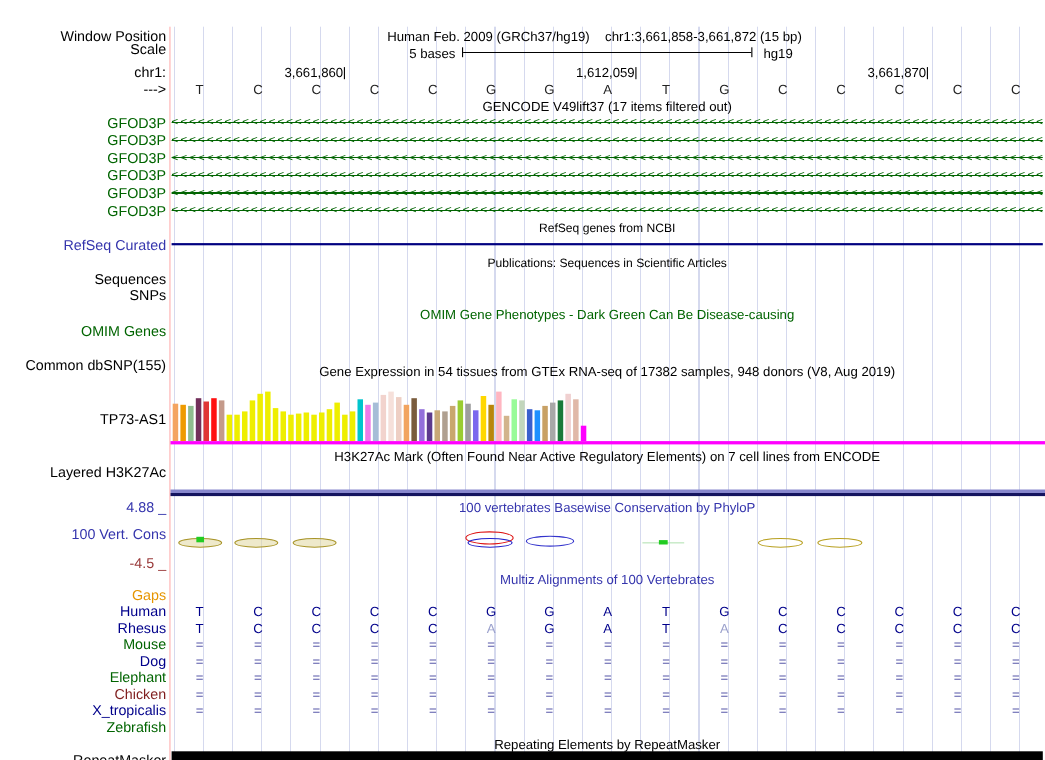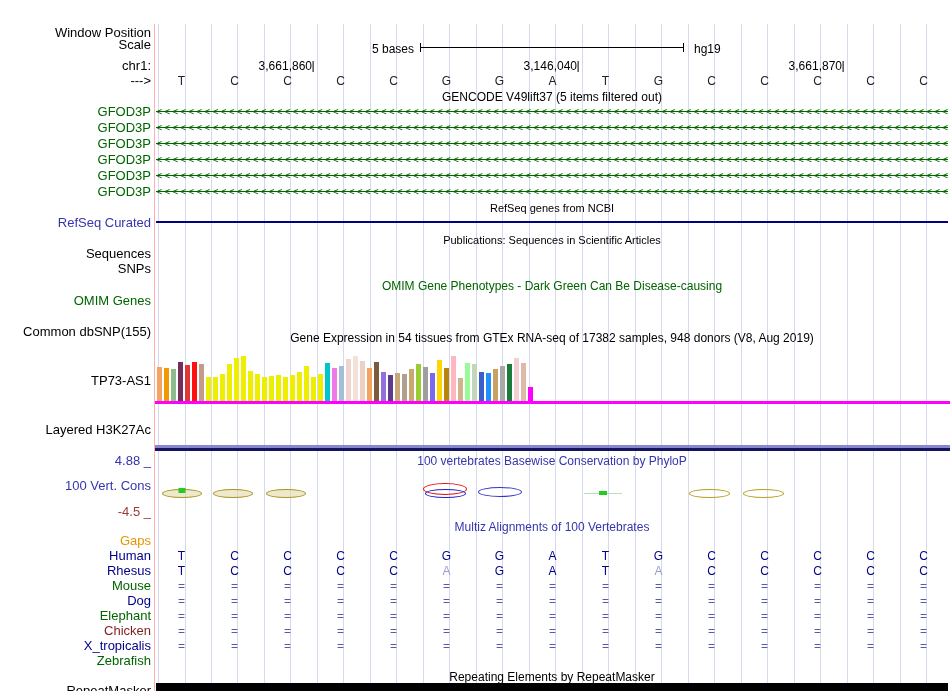--- a/index.html
+++ b/index.html
@@ -55,48 +55,51 @@
 
 <div id="browser">
   <div id="grid"></div>
   <div id="left-border"></div>
 
   <div class="lbl" style="top:2px">Window Position</div>
   <div class="lbl" style="top:14px">Scale</div>
   <div class="lbl" style="top:35px">chr1:</div>
   <div class="lbl" style="top:50px">---&gt;</div>
 
+  <div class="hdr">
+    <span>Human Feb. 2009 (GRCh37/hg19)</span><span>chr1:3,661,858-3,661,872 (15 bp)</span>
+  </div>
   <div id="scale-text">5 bases</div>
   <div id="scale-bar"></div>
   <div id="scale-db">hg19</div>
 
   <div id="ruler">
       <div class="ruler-tick" style="left: 314px;"><span>3,661,860</span><span class="tick"></span></div>
-      <div class="ruler-tick" style="left: 579px;"><span>3,146,040</span><span class="tick"></span></div>
+      <div class="ruler-tick" style="left: 579px;"><span>1,612,059</span><span class="tick"></span></div>
       <div class="ruler-tick" style="left: 844px;"><span>3,661,870</span><span class="tick"></span></div>
     </div>
   <div id="seq-row">
       <div class="base" style="left: 26.5px;">T</div>
       <div class="base" style="left: 79.5px;">C</div>
       <div class="base" style="left: 132.5px;">C</div>
       <div class="base" style="left: 185.5px;">C</div>
       <div class="base" style="left: 238.5px;">C</div>
       <div class="base" style="left: 291.5px;">G</div>
       <div class="base" style="left: 344.5px;">G</div>
       <div class="base" style="left: 397.5px;">A</div>
       <div class="base" style="left: 450.5px;">T</div>
       <div class="base" style="left: 503.5px;">G</div>
       <div class="base" style="left: 556.5px;">C</div>
       <div class="base" style="left: 609.5px;">C</div>
       <div class="base" style="left: 662.5px;">C</div>
       <div class="base" style="left: 715.5px;">C</div>
       <div class="base" style="left: 768.5px;">C</div>
     </div>
 
-  <div class="title" style="top:67px">GENCODE V49lift37 (5 items filtered out)</div>
+  <div class="title" style="top:67px">GENCODE V49lift37 (17 items filtered out)</div>
   <div id="gencode">
       <div class="gene-row" style="top: 82px;">&lt;&lt;&lt;&lt;&lt;&lt;&lt;&lt;&lt;&lt;&lt;&lt;&lt;&lt;&lt;&lt;&lt;&lt;&lt;&lt;&lt;&lt;&lt;&lt;&lt;&lt;&lt;&lt;&lt;&lt;&lt;&lt;&lt;&lt;&lt;&lt;&lt;&lt;&lt;&lt;&lt;&lt;&lt;&lt;&lt;&lt;&lt;&lt;&lt;&lt;&lt;&lt;&lt;&lt;&lt;&lt;&lt;&lt;&lt;&lt;&lt;&lt;&lt;&lt;&lt;&lt;&lt;&lt;&lt;&lt;&lt;&lt;&lt;&lt;&lt;&lt;&lt;&lt;&lt;&lt;&lt;&lt;&lt;&lt;&lt;&lt;&lt;&lt;&lt;&lt;&lt;&lt;&lt;&lt;&lt;&lt;&lt;&lt;&lt;&lt;&lt;&lt;&lt;&lt;&lt;&lt;&lt;&lt;&lt;&lt;</div>
       <div class="gene-row" style="top: 98px;">&lt;&lt;&lt;&lt;&lt;&lt;&lt;&lt;&lt;&lt;&lt;&lt;&lt;&lt;&lt;&lt;&lt;&lt;&lt;&lt;&lt;&lt;&lt;&lt;&lt;&lt;&lt;&lt;&lt;&lt;&lt;&lt;&lt;&lt;&lt;&lt;&lt;&lt;&lt;&lt;&lt;&lt;&lt;&lt;&lt;&lt;&lt;&lt;&lt;&lt;&lt;&lt;&lt;&lt;&lt;&lt;&lt;&lt;&lt;&lt;&lt;&lt;&lt;&lt;&lt;&lt;&lt;&lt;&lt;&lt;&lt;&lt;&lt;&lt;&lt;&lt;&lt;&lt;&lt;&lt;&lt;&lt;&lt;&lt;&lt;&lt;&lt;&lt;&lt;&lt;&lt;&lt;&lt;&lt;&lt;&lt;&lt;&lt;&lt;&lt;&lt;&lt;&lt;&lt;&lt;&lt;&lt;&lt;&lt;&lt;</div>
       <div class="gene-row" style="top: 114px;">&lt;&lt;&lt;&lt;&lt;&lt;&lt;&lt;&lt;&lt;&lt;&lt;&lt;&lt;&lt;&lt;&lt;&lt;&lt;&lt;&lt;&lt;&lt;&lt;&lt;&lt;&lt;&lt;&lt;&lt;&lt;&lt;&lt;&lt;&lt;&lt;&lt;&lt;&lt;&lt;&lt;&lt;&lt;&lt;&lt;&lt;&lt;&lt;&lt;&lt;&lt;&lt;&lt;&lt;&lt;&lt;&lt;&lt;&lt;&lt;&lt;&lt;&lt;&lt;&lt;&lt;&lt;&lt;&lt;&lt;&lt;&lt;&lt;&lt;&lt;&lt;&lt;&lt;&lt;&lt;&lt;&lt;&lt;&lt;&lt;&lt;&lt;&lt;&lt;&lt;&lt;&lt;&lt;&lt;&lt;&lt;&lt;&lt;&lt;&lt;&lt;&lt;&lt;&lt;&lt;&lt;&lt;&lt;&lt;&lt;</div>
       <div class="gene-row" style="top: 130px;">&lt;&lt;&lt;&lt;&lt;&lt;&lt;&lt;&lt;&lt;&lt;&lt;&lt;&lt;&lt;&lt;&lt;&lt;&lt;&lt;&lt;&lt;&lt;&lt;&lt;&lt;&lt;&lt;&lt;&lt;&lt;&lt;&lt;&lt;&lt;&lt;&lt;&lt;&lt;&lt;&lt;&lt;&lt;&lt;&lt;&lt;&lt;&lt;&lt;&lt;&lt;&lt;&lt;&lt;&lt;&lt;&lt;&lt;&lt;&lt;&lt;&lt;&lt;&lt;&lt;&lt;&lt;&lt;&lt;&lt;&lt;&lt;&lt;&lt;&lt;&lt;&lt;&lt;&lt;&lt;&lt;&lt;&lt;&lt;&lt;&lt;&lt;&lt;&lt;&lt;&lt;&lt;&lt;&lt;&lt;&lt;&lt;&lt;&lt;&lt;&lt;&lt;&lt;&lt;&lt;&lt;&lt;&lt;&lt;&lt;</div>
       <div class="gene-row" style="top: 146px;">&lt;&lt;&lt;&lt;&lt;&lt;&lt;&lt;&lt;&lt;&lt;&lt;&lt;&lt;&lt;&lt;&lt;&lt;&lt;&lt;&lt;&lt;&lt;&lt;&lt;&lt;&lt;&lt;&lt;&lt;&lt;&lt;&lt;&lt;&lt;&lt;&lt;&lt;&lt;&lt;&lt;&lt;&lt;&lt;&lt;&lt;&lt;&lt;&lt;&lt;&lt;&lt;&lt;&lt;&lt;&lt;&lt;&lt;&lt;&lt;&lt;&lt;&lt;&lt;&lt;&lt;&lt;&lt;&lt;&lt;&lt;&lt;&lt;&lt;&lt;&lt;&lt;&lt;&lt;&lt;&lt;&lt;&lt;&lt;&lt;&lt;&lt;&lt;&lt;&lt;&lt;&lt;&lt;&lt;&lt;&lt;&lt;&lt;&lt;&lt;&lt;&lt;&lt;&lt;&lt;&lt;&lt;&lt;&lt;&lt;</div>
       <div class="gene-row" style="top: 162px;">&lt;&lt;&lt;&lt;&lt;&lt;&lt;&lt;&lt;&lt;&lt;&lt;&lt;&lt;&lt;&lt;&lt;&lt;&lt;&lt;&lt;&lt;&lt;&lt;&lt;&lt;&lt;&lt;&lt;&lt;&lt;&lt;&lt;&lt;&lt;&lt;&lt;&lt;&lt;&lt;&lt;&lt;&lt;&lt;&lt;&lt;&lt;&lt;&lt;&lt;&lt;&lt;&lt;&lt;&lt;&lt;&lt;&lt;&lt;&lt;&lt;&lt;&lt;&lt;&lt;&lt;&lt;&lt;&lt;&lt;&lt;&lt;&lt;&lt;&lt;&lt;&lt;&lt;&lt;&lt;&lt;&lt;&lt;&lt;&lt;&lt;&lt;&lt;&lt;&lt;&lt;&lt;&lt;&lt;&lt;&lt;&lt;&lt;&lt;&lt;&lt;&lt;&lt;&lt;&lt;&lt;&lt;&lt;&lt;&lt;</div>
     </div>
 
   <div class="title sm" style="top:178px">RefSeq genes from NCBI</div>
@@ -165,20 +168,21 @@
       <div class="gtex-bar" style="background: rgb(30, 144, 255); height: 28px;"></div>
       <div class="gtex-bar" style="background: rgb(200, 161, 101); height: 32px;"></div>
       <div class="gtex-bar" style="background: rgb(168, 168, 168); height: 35px;"></div>
       <div class="gtex-bar" style="background: rgb(26, 122, 58); height: 37px;"></div>
       <div class="gtex-bar" style="background: rgb(240, 208, 208); height: 43px;"></div>
       <div class="gtex-bar" style="background: rgb(224, 184, 168); height: 38px;"></div>
       <div class="gtex-bar" style="background: rgb(255, 0, 255); height: 14px;"></div>
     </div>
   <div id="gtex-baseline"></div>
 
+  <div class="title" style="top:385px">H3K27Ac Mark (Often Found Near Active Regulatory Elements) on 7 cell lines from ENCODE</div>
   <div class="lbl" style="top:399px">Layered H3K27Ac</div>
   <div id="h3k-bar"></div>
 
   <div class="title c-blue" style="top:431px">100 vertebrates Basewise Conservation by PhyloP</div>
   <div class="lbl c-blue" style="top:430px">4.88 _</div>
   <div class="lbl c-blue" style="top:455px">100 Vert. Cons</div>
   <div class="lbl c-red" style="top:481px">-4.5 _</div>
   <div id="cons-track">
       <div class="cshape olens" style="left: 7px; width: 38px;">
         <div class="acc sq"></div>

